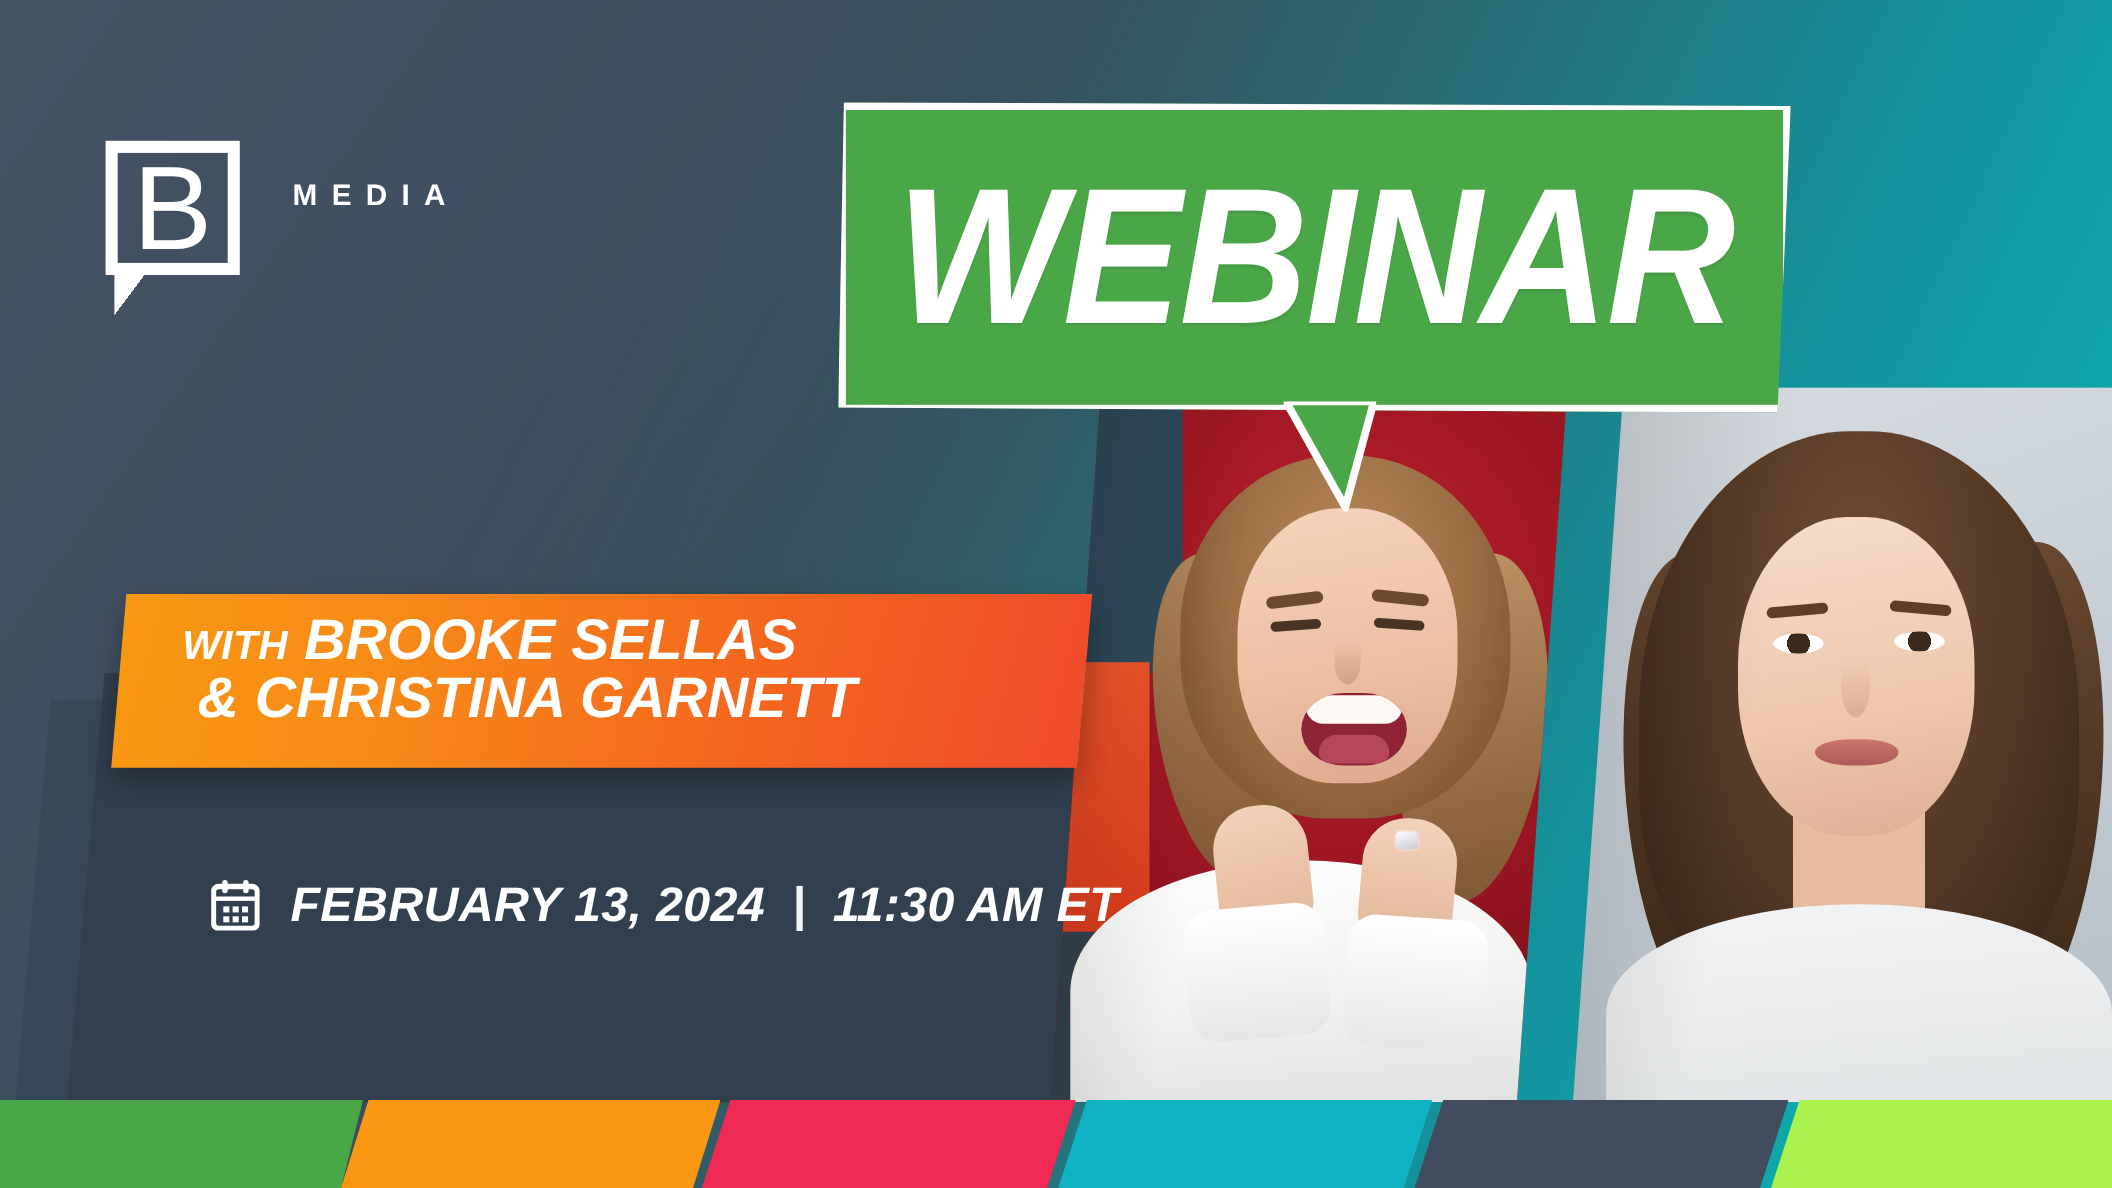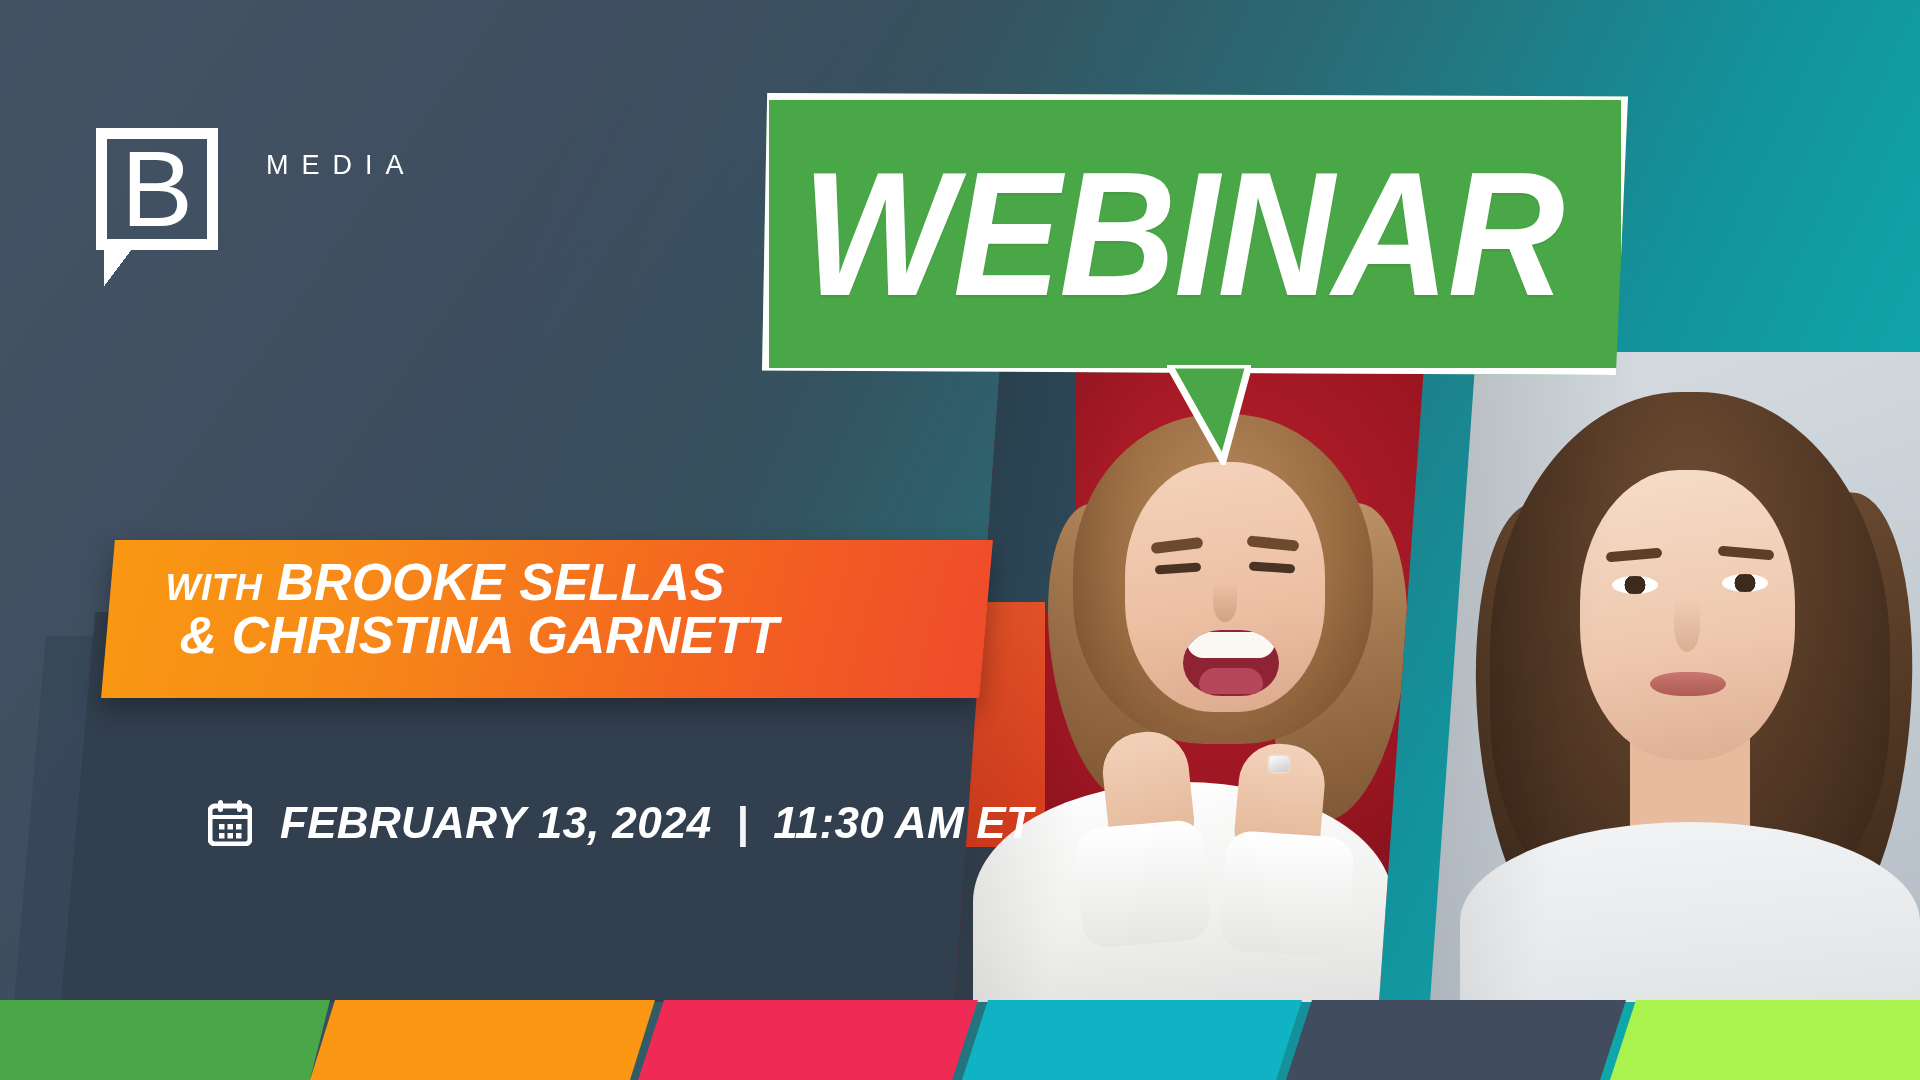--- a/index.html
+++ b/index.html
@@ -137,37 +137,37 @@
     position:absolute;left:0;top:0;width:122px;height:122px;
     display:flex;align-items:center;justify-content:center;
     font-size:108px;font-weight:400;color:#ffffff;line-height:1;
     letter-spacing:0;font-family:"Liberation Sans", sans-serif;
   }
   .logo-words{margin-left:30px;padding-top:20px;}
   .logo-squared{
     font-size:82px;line-height:.96;color:#ffffff;font-weight:400;letter-spacing:-1px;
   }
   .logo-media{
-    margin-top:2px;text-align:right;
-    font-size:27px;letter-spacing:13px;color:#ffffff;font-weight:400;
+    margin-top:14px;text-align:right;
+    font-size:27px;letter-spacing:13px;color:#ffffff;font-weight:700;
     padding-right:2px;
   }
 
   
   .webinar{
     position:absolute;left:762px;top:93px;width:866px;height:282px;
   }
   .webinar-body{
     position:absolute;inset:0;
     background:#4aa748;
     border:7px solid #ffffff;
     box-sizing:border-box;
     clip-path:polygon(0.6% 0, 100% 1.2%, 98.6% 100%, 0 98.4%);
     box-shadow:0 10px 26px rgba(0,0,0,.28);
-    display:flex;align-items:center;justify-content:flex-start;
+    display:flex;align-items:center;justify-content:center;
   }
   .webinar-text{
     font-size:176px;font-weight:bold;font-style:italic;color:#ffffff;
     letter-spacing:-2px;line-height:1;
     transform:scaleX(.92);
     text-shadow:0 2px 2px rgba(0,0,0,.08);
     white-space:nowrap;
   }
   .webinar-tail{
     position:absolute;left:405px;top:272px;width:84px;height:100px;
@@ -185,21 +185,21 @@
     transform:skewX(5deg);
     padding:16px 0 0 56px;
     color:#ffffff;font-style:italic;font-weight:bold;line-height:1.02;
   }
   .sp-line1{font-size:52px;white-space:nowrap;}
   .sp-line1 .sp-with{font-size:37px;letter-spacing:.5px;}
   .sp-line2{font-size:52px;white-space:nowrap;padding-left:14px;}
 
   
   .daterow{
-    position:absolute;left:208px;top:798px;display:flex;align-items:center;gap:28px;justify-content:center;
+    position:absolute;left:192px;top:798px;display:flex;align-items:center;gap:28px;justify-content:center;
   }
   .cal-icon{width:44px;height:46px;flex:0 0 auto;}
   .date-text{
     color:#ffffff;font-style:italic;font-weight:bold;font-size:44px;white-space:nowrap;
     letter-spacing:.3px;
   }
   .date-sep{padding:0 12px;opacity:.95;}
 
   
   .bottombar{position:absolute;left:0;top:1000px;width:1920px;height:80px;overflow:hidden;}

